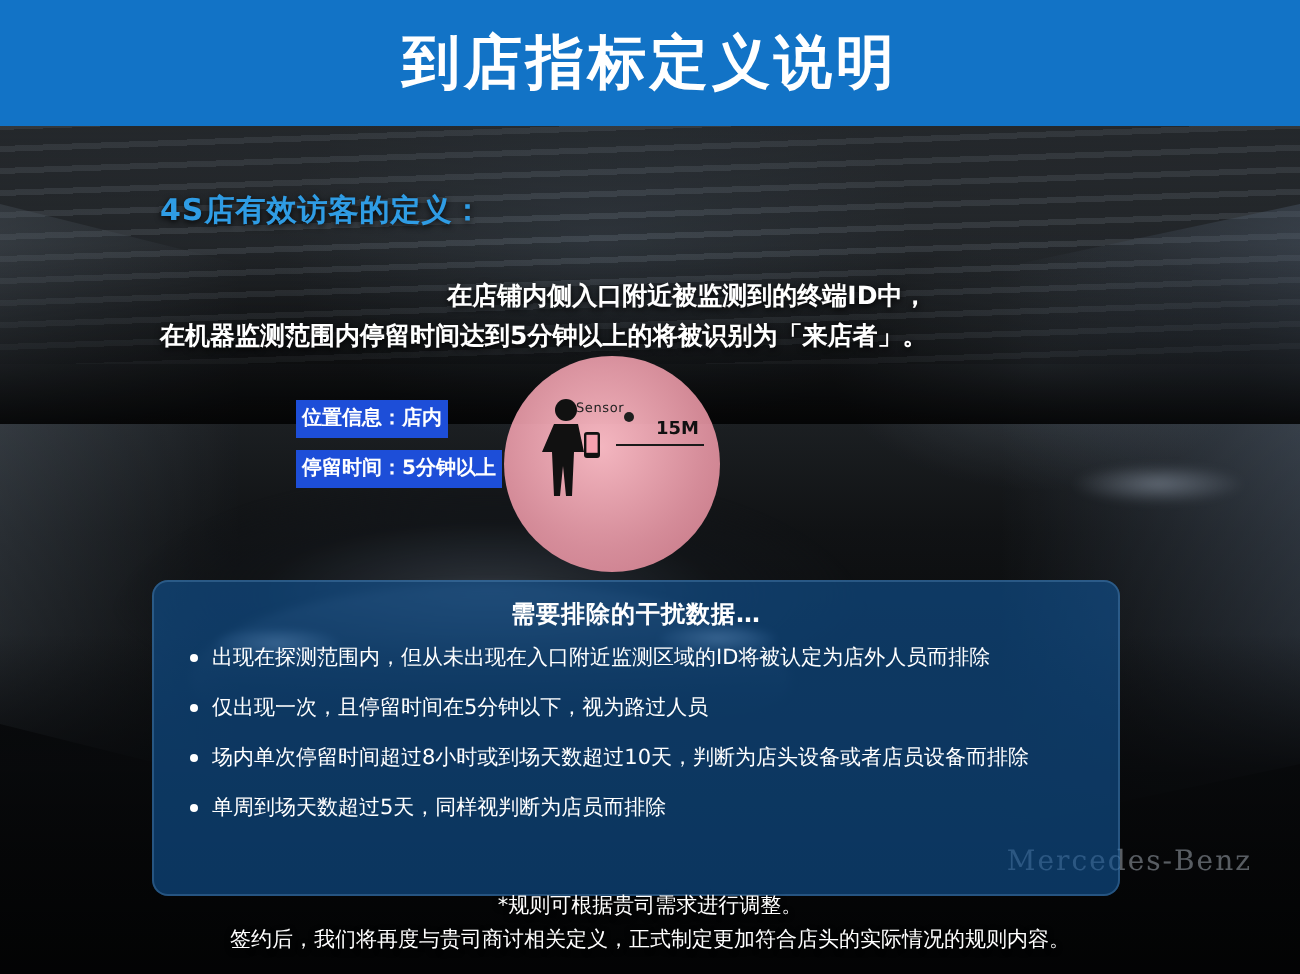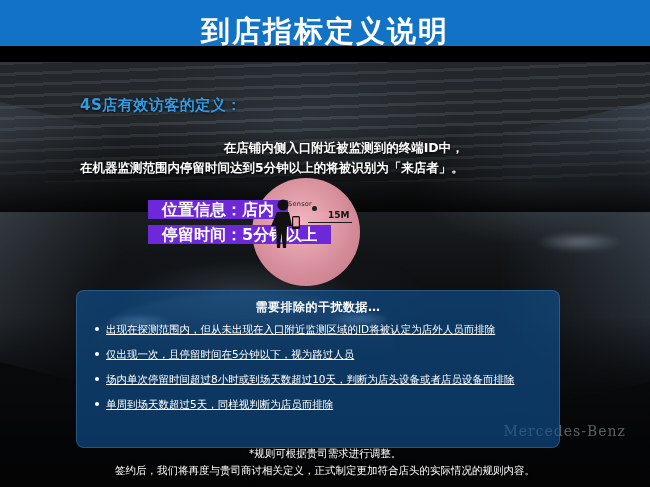--- a/index.html
+++ b/index.html
@@ -22,21 +22,21 @@
     background: #000;
     overflow: hidden;
   }
 
   
   .header {
     position: absolute;
     left: 0;
     top: 0;
     width: 650px;
-    height: 46px;
+    height: 63px;
     background: #1273c6;
     z-index: 20;
   }
   .header-title {
     position: absolute;
     left: 0;
     top: 0;
     width: 650px;
     line-height: 62px;
     text-align: center;
@@ -216,25 +216,25 @@
     position: absolute;
     left: 270px;
     top: 198px;
     z-index: 13;
   }
 
   .tag {
     position: absolute;
     height: 19px;
     line-height: 19px;
-    background: #6d28d9;
-    color: #ffffff;
-    font-size: 16px;
-    font-weight: bold;
-    padding: 0 14px;
+    background: #1d4ed8;
+    color: #ffffff;
+    font-size: 10px;
+    font-weight: bold;
+    padding: 0 3px;
     z-index: 12;
     white-space: nowrap;
   }
   .tag-location { left: 148px; top: 200px; }
   .tag-stay     { left: 148px; top: 225px; }
 
   
   .panel {
     position: absolute;
     left: 76px;
@@ -263,21 +263,20 @@
     width: 450px;
   }
   .panel-item {
     position: relative;
     color: #ffffff;
     font-size: 10.5px;
     line-height: 14px;
     padding-left: 12px;
     margin-bottom: 11px;
     white-space: nowrap;
-    text-decoration: underline;
   }
   .panel-item::before {
     content: "";
     position: absolute;
     left: 1px;
     top: 5px;
     width: 4px;
     height: 4px;
     border-radius: 50%;
     background: #ffffff;

